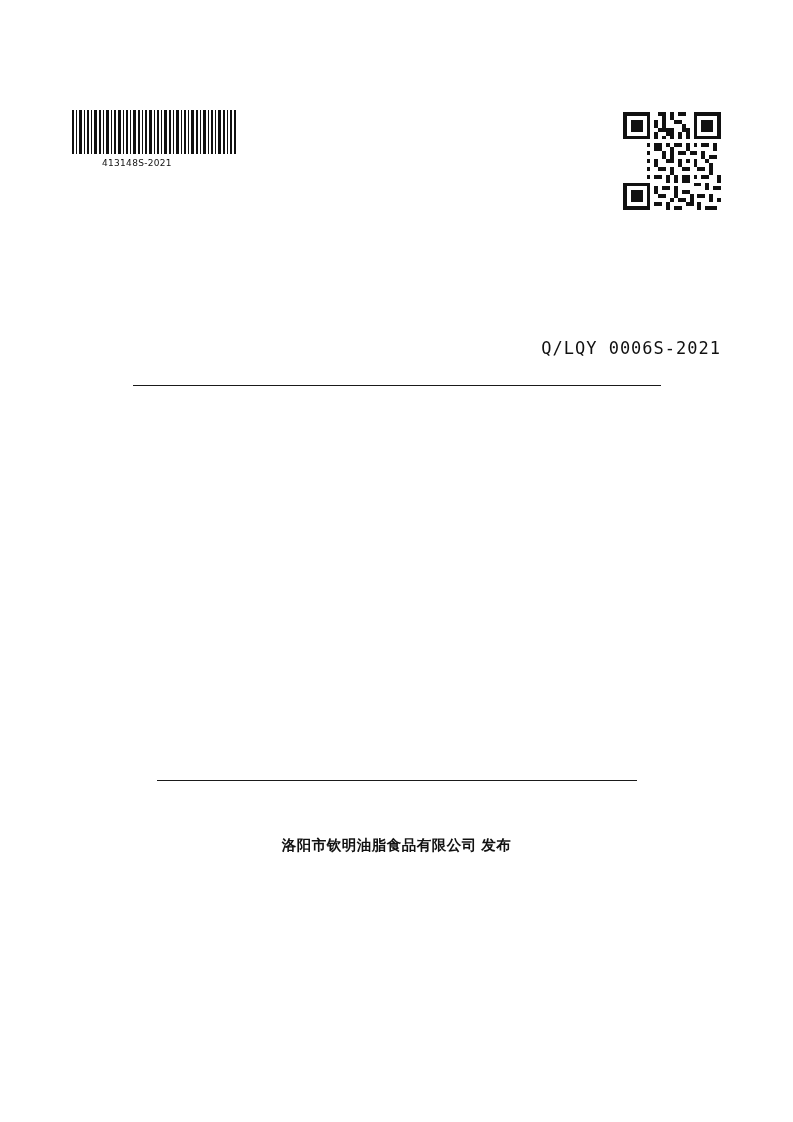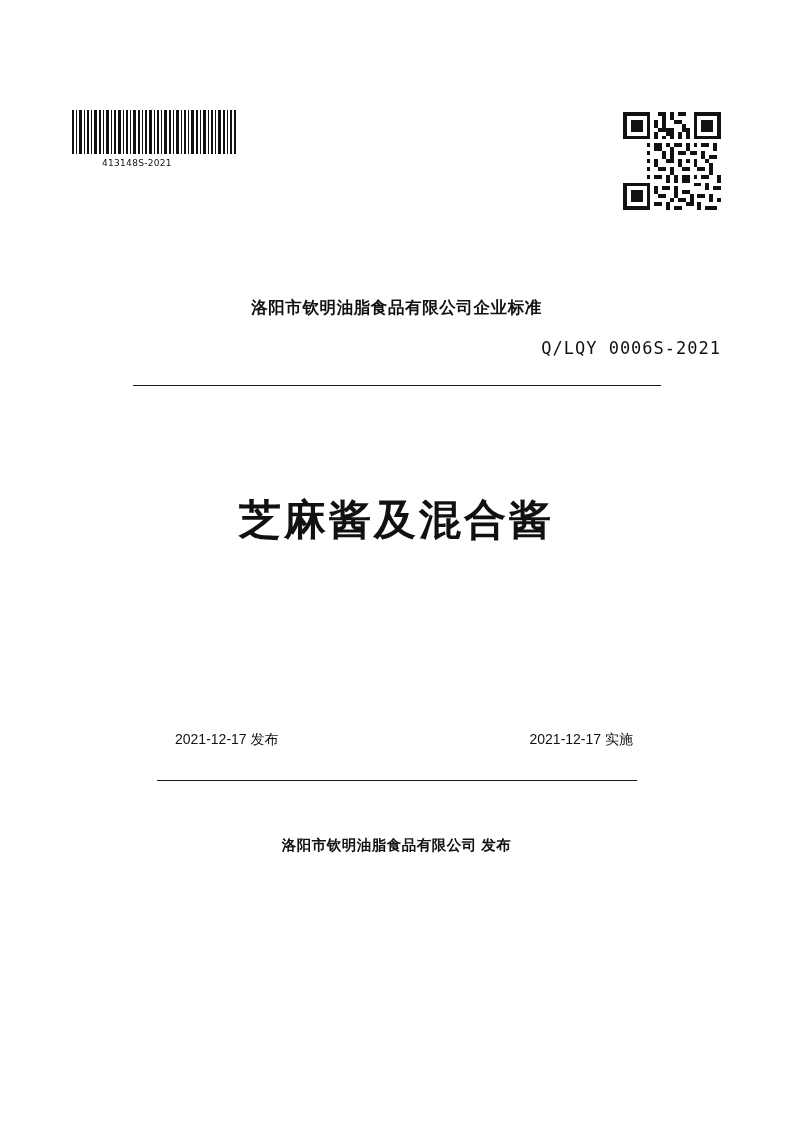--- a/index.html
+++ b/index.html
@@ -278,30 +278,24 @@
           <rect x="11" y="23" width="1" height="2"></rect>
         <rect x="13" y="24" width="2" height="1"></rect>
           <rect x="16" y="23" width="2" height="1"></rect>
         <rect x="19" y="23" width="1" height="2"></rect>
           <rect x="21" y="24" width="3" height="1"></rect>
         <rect x="24" y="22" width="1" height="1"></rect>
       </g>
     </svg>
   </div>
 
-  <div class="company-standard">洛阳市钦明油脂食品有限公司企业标准</div>
 
   <div class="std-code">Q/LQY 0006S-2021</div>
 
   <div class="rule-top"></div>
 
-  <div class="doc-title">芝麻酱及混合酱</div>
-
-  <div class="date-row">
-    <div class="date-issue">2021-12-17 发布</div>
-    <div class="date-impl">2021-12-17 实施</div>
-  </div>
+
 
   <div class="rule-bottom"></div>
 
   <div class="publisher">洛阳市钦明油脂食品有限公司  发布</div>
 
 </div>
 
 </body></html>

